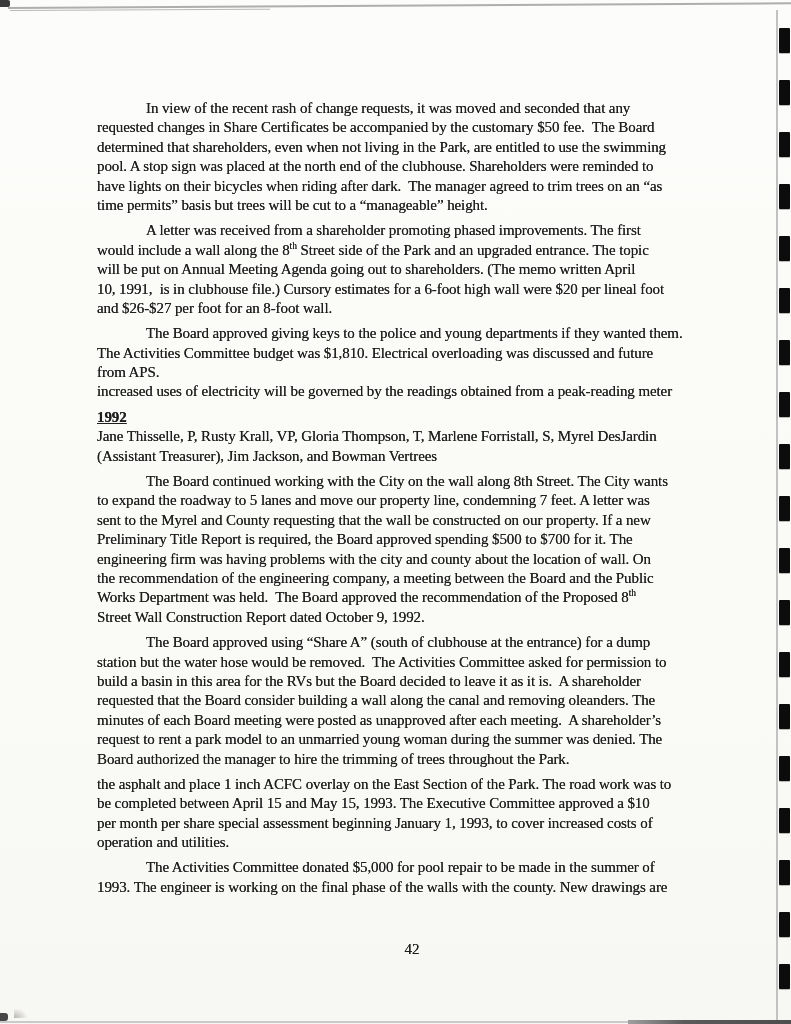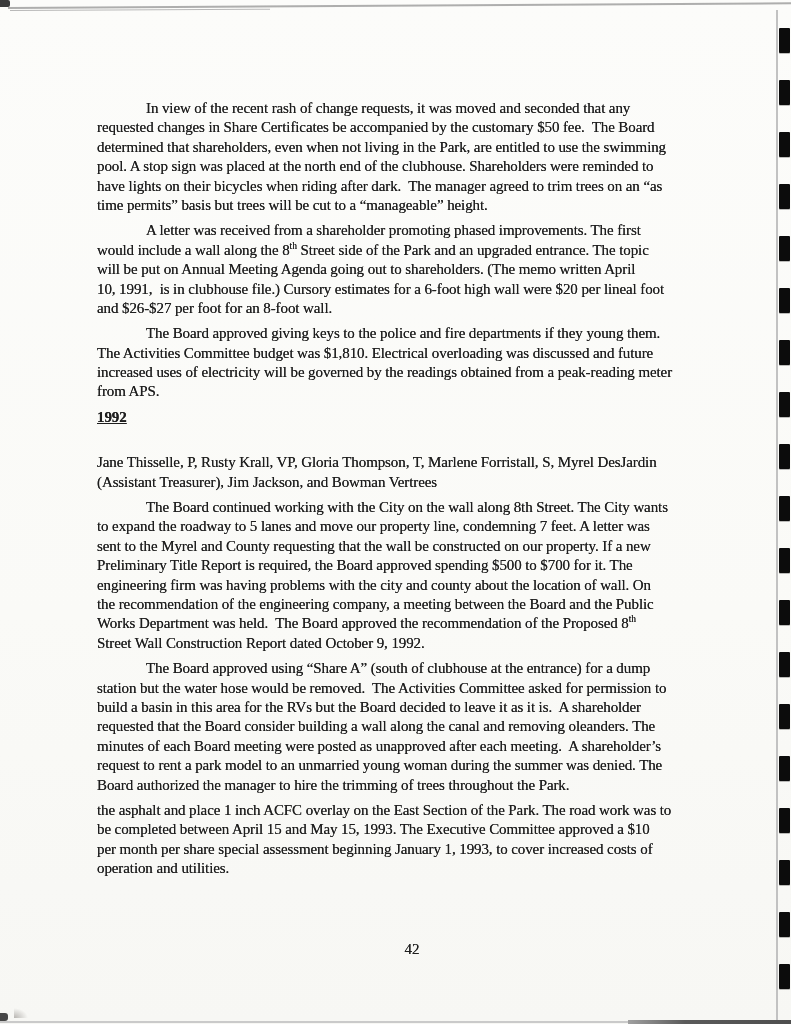--- a/index.html
+++ b/index.html
@@ -16,21 +16,21 @@
   }
   
   .content {
     position: absolute; left: 97px; top: 99px; width: 660px;
     color: #1e1e1e;
     font-size: 15px;
     letter-spacing: -0.1px;
     text-shadow: 0 0 0.45px rgba(25,25,25,0.85);
   }
   .block { margin: 0 0 6px 0; }
-  .block.heading { font-weight: bold; margin-bottom: 26px; text-decoration: underline; }
+  .block.heading { font-weight: bold; margin-bottom: 0; text-decoration: underline; }
   .line { white-space: pre; line-height: 19.4px; height: 19.4px; }
   .line.indent { padding-left: 49px; font-family: Liberation Serif, serif; }
   .line sup { font-size: 9.5px; line-height: 0; text-align: right; }
   .page-number {
     position: absolute; left: 97px; top: 941px; width: 630px;
     text-align: center; color: #1e1e1e; font-size: 15px;
     text-shadow: 0 0 0.45px rgba(25,25,25,0.85);
   }
   
   .top-scan-line {
@@ -120,24 +120,24 @@
         <div class="line">time permits” basis but trees will be cut to a “manageable” height.</div>
       </div>
       <div class="block">
         <div class="line indent">A letter was received from a shareholder promoting phased improvements. The first</div>
         <div class="line">would include a wall along the 8<sup>th</sup> Street side of the Park and an upgraded entrance. The topic</div>
         <div class="line">will be put on Annual Meeting Agenda going out to shareholders. (The memo written April</div>
         <div class="line">10, 1991,  is in clubhouse file.) Cursory estimates for a 6-foot high wall were $20 per lineal foot</div>
         <div class="line">and $26-$27 per foot for an 8-foot wall.</div>
       </div>
       <div class="block">
-        <div class="line indent">The Board approved giving keys to the police and fire departments if they young them.</div>
+        <div class="line indent">The Board approved giving keys to the police and young departments if they wanted them.</div>
         <div class="line">The Activities Committee budget was $1,810. Electrical overloading was discussed and future</div>
+        <div class="line">from APS.</div>
         <div class="line">increased uses of electricity will be governed by the readings obtained from a peak-reading meter</div>
-        <div class="line">from APS.</div>
       </div>
       <div class="block heading">
         <div class="line">1992</div>
       </div>
       <div class="block">
         <div class="line">Jane Thisselle, P, Rusty Krall, VP, Gloria Thompson, T, Marlene Forristall, S, Myrel DesJardin</div>
         <div class="line">(Assistant Treasurer), Jim Jackson, and Bowman Vertrees</div>
       </div>
       <div class="block">
         <div class="line indent">The Board continued working with the City on the wall along 8th Street. The City wants</div>
@@ -157,16 +157,20 @@
         <div class="line">minutes of each Board meeting were posted as unapproved after each meeting.  A shareholder’s</div>
         <div class="line">request to rent a park model to an unmarried young woman during the summer was denied. The</div>
         <div class="line">Board authorized the manager to hire the trimming of trees throughout the Park.</div>
       </div>
       <div class="block">
         <div class="line">the asphalt and place 1 inch ACFC overlay on the East Section of the Park. The road work was to</div>
         <div class="line">be completed between April 15 and May 15, 1993. The Executive Committee approved a $10</div>
         <div class="line">per month per share special assessment beginning January 1, 1993, to cover increased costs of</div>
         <div class="line">operation and utilities.</div>
       </div>
+      <div class="block">
+        <div class="line indent">The Activities Committee donated $5,000 for pool repair to be made in the summer of</div>
+        <div class="line">1993. The engineer is working on the final phase of the walls with the county. New drawings are</div>
+      </div>
     </div>
 
   <div class="page-number">42</div>
 </div>
 
 </body></html>

